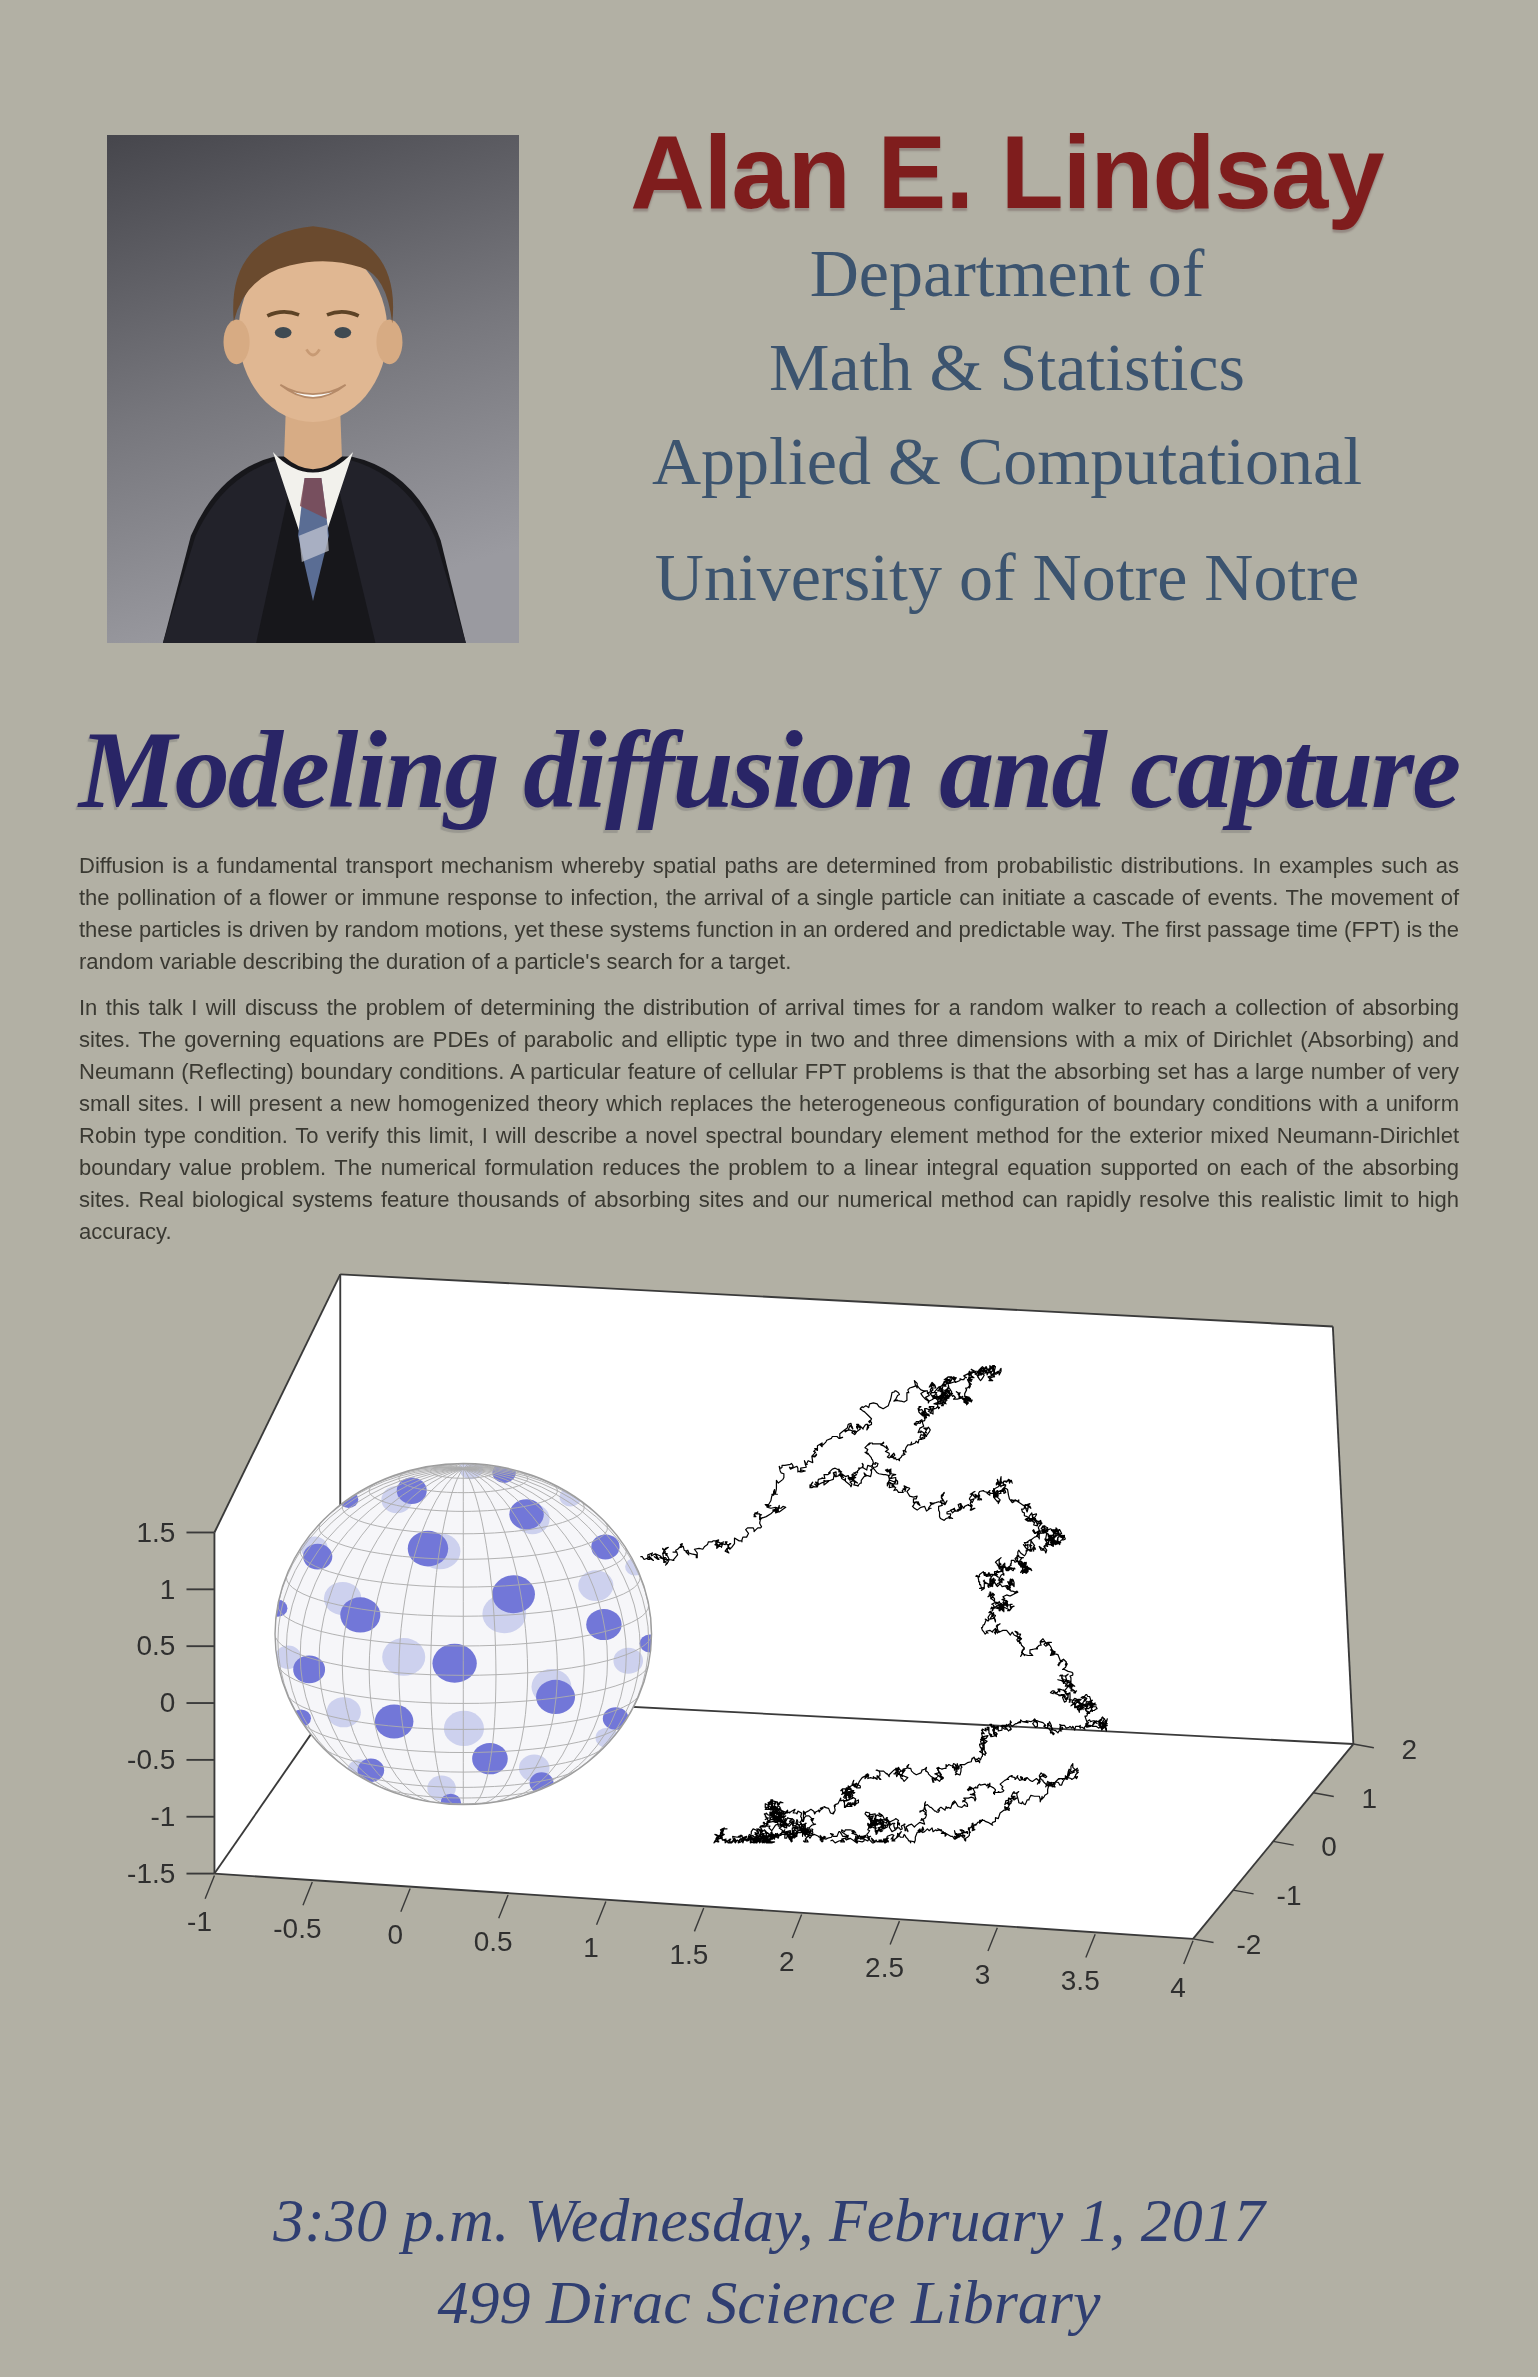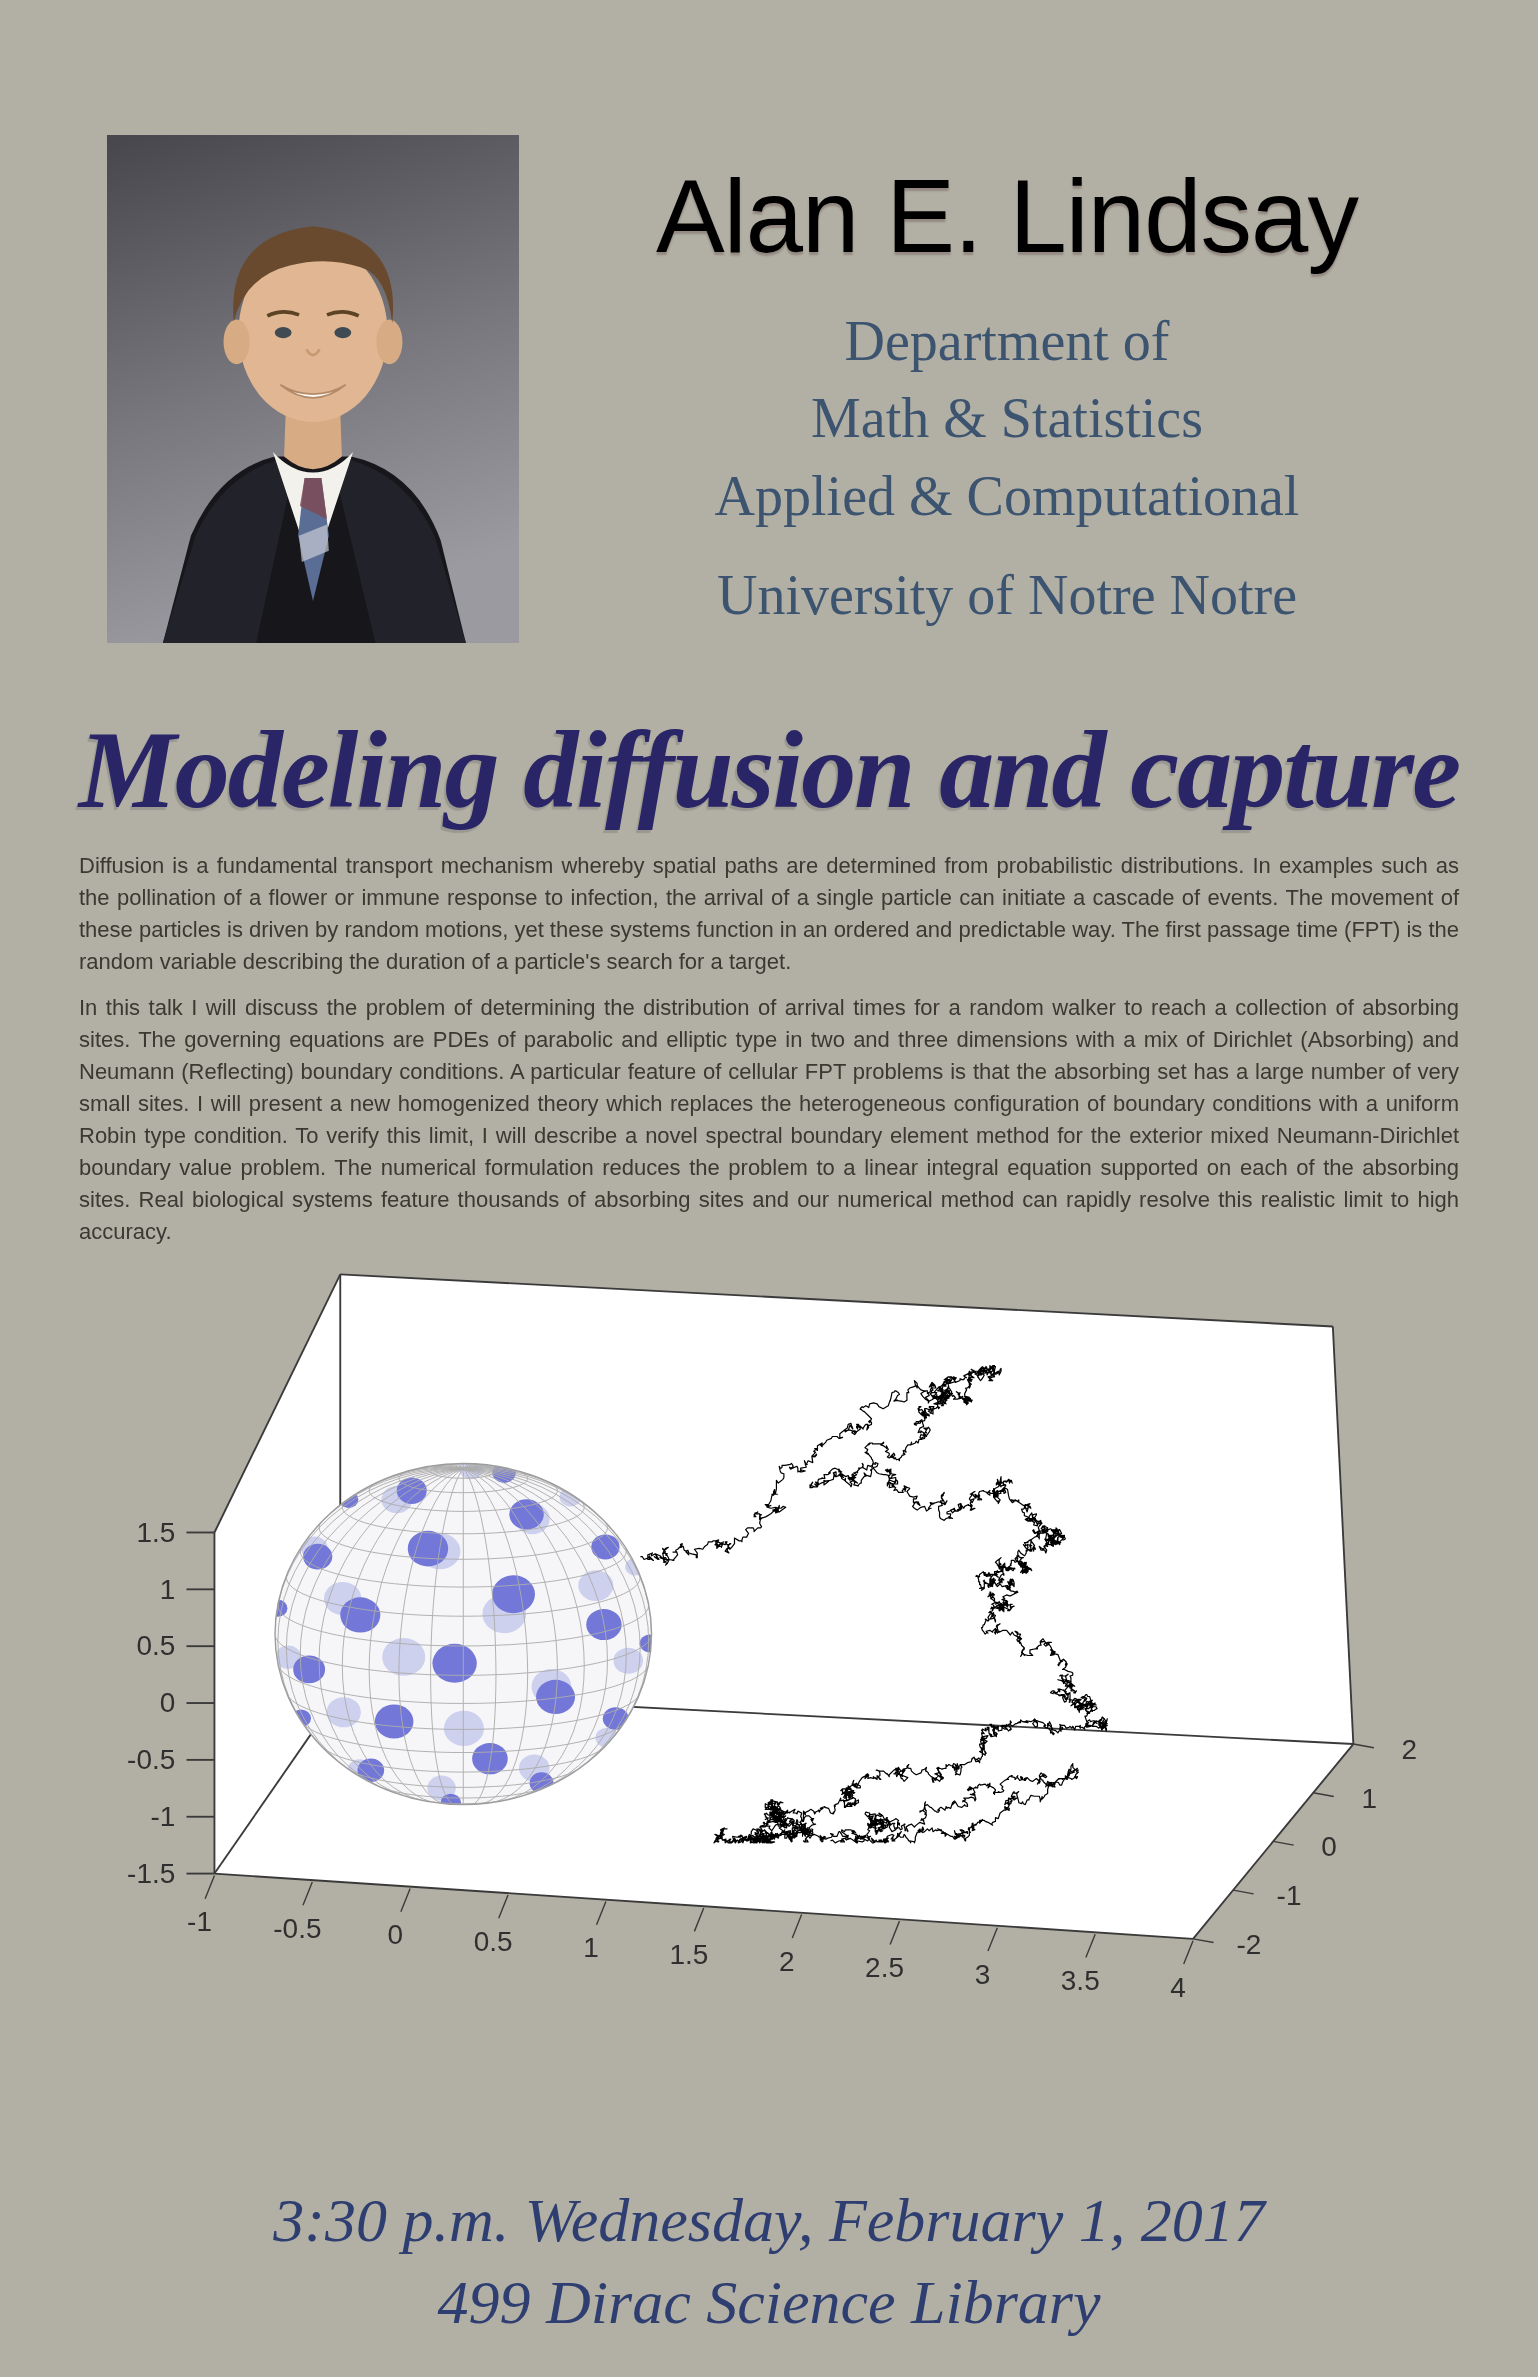--- a/index.html
+++ b/index.html
@@ -10,29 +10,27 @@
   }
   .photo{
     position:absolute;left:107px;top:135px;width:412px;height:508px;
     overflow:hidden;
   }
   .header-right{
     position:absolute;left:536px;top:119px;width:942px;text-align:center;
   }
   .speaker-name{
     font-family:"Liberation Sans",sans-serif;
-    font-weight:400;font-size:103px;line-height:1.05;
-    color:#000000;letter-spacing:-0.9px;
+    font-weight:700;font-size:103px;line-height:1.05;
+    color:#7f1d1d;letter-spacing:-0.9px;
     text-shadow:0 2.8px 1.9px rgba(60,25,30,0.25);
-    margin-top:44px;
   }
   .affiliation{
-    margin-top:32px;
     font-family:"Liberation Serif",serif;
-    font-size:56px;line-height:1.38;color:#3c546f;
+    font-size:68px;line-height:1.38;color:#3c546f;
   }
   .affiliation .univ{margin-top:22.4px;}
   .talk-title{
     position:absolute;left:0;top:707px;width:100%;text-align:center;
     font-family:"Liberation Serif",serif;
     font-style:italic;font-weight:700;font-size:110px;
     color:#292566;letter-spacing:-1.9px;
     text-shadow:-1.9px 2.8px 0.9px rgba(110,110,110,0.35);
     white-space:nowrap;
   }

